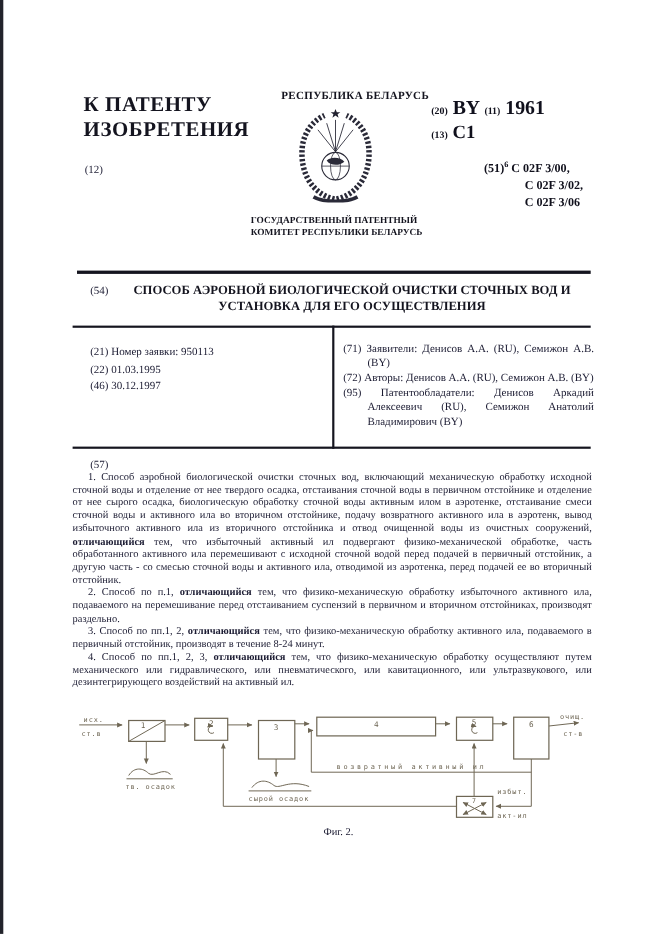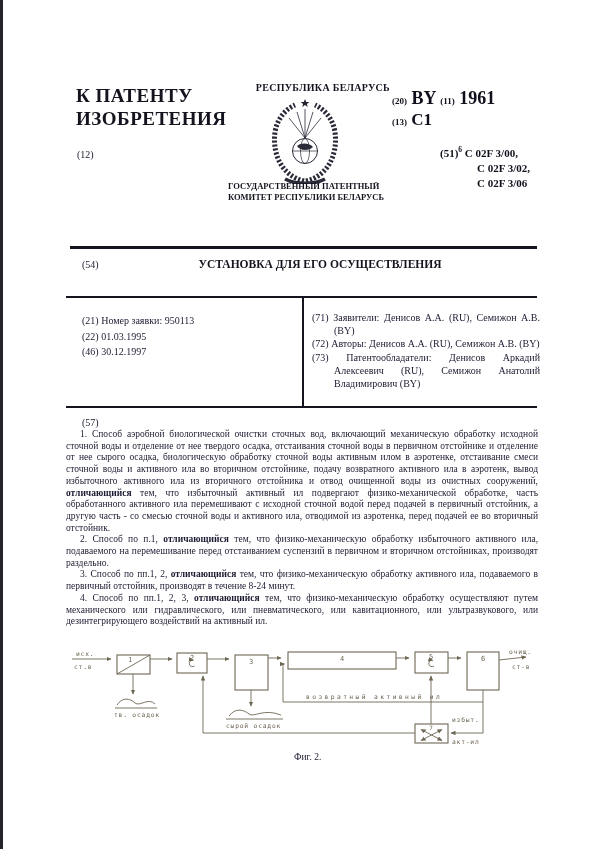--- a/index.html
+++ b/index.html
@@ -7,21 +7,21 @@
     width:603px;height:849px;background:#ffffff;position:relative;
     font-family:"Liberation Serif","DejaVu Serif",serif;color:#1b1b32;
     overflow:hidden;
   }
   .scan-edge{position:absolute;left:0;top:0;width:3px;height:849px;background:#22232b;}
   
   .doc-type{position:absolute;left:76px;top:84px;font-weight:bold;font-size:19px;line-height:23px;letter-spacing:.5px;color:#14141f;}
   .code12{position:absolute;left:77px;top:149px;font-size:10px;}
   .country{position:absolute;left:235px;top:82px;width:155px;text-align:right;font-weight:bold;font-size:10px;letter-spacing:.3px;color:#14141f;}
   .emblem{position:absolute;left:267px;top:96px;width:76px;height:88px;}
-  .office{position:absolute;left:228px;top:181px;width:168px;font-weight:bold;font-size:8.5px;line-height:10.5px;color:#14141f;}
+  .office{position:absolute;left:228px;top:195px;width:168px;font-weight:bold;font-size:8.5px;line-height:10.5px;color:#14141f;}
   .publine{position:absolute;left:392px;top:88px;font-size:18px;font-weight:bold;color:#10101c;white-space:nowrap;}
   .publine .sm, .kindline .sm{font-weight:bold;font-size:9px;}
   .kindline{position:absolute;left:392px;top:110px;font-size:17px;font-weight:bold;color:#10101c;text-align:right;}
   .ipc{position:absolute;left:392px;top:142px;font-size:11px;font-weight:bold;line-height:15px;color:#10101c;margin-left:48px;}
   .ipc .sup{font-size:7.5px;vertical-align:super;}
   .ipc .cls{padding-left:37px;}
   
   .rule{position:absolute;background:#15151f;}
   
   .code54{position:absolute;left:82px;top:259px;font-size:10px;}
@@ -89,32 +89,33 @@
   <div class="cls">C 02F 3/06</div>
 </div>
 
 <div class="rule" style="left:70px;top:246px;width:467px;height:2.5px;"></div>
 <div class="rule" style="left:66px;top:296px;width:471px;height:2px;"></div>
 <div class="rule" style="left:302px;top:296px;width:1.5px;height:112px;"></div>
 <div class="rule" style="left:66px;top:406px;width:471px;height:2px;"></div>
 
 <div class="code54">(54)</div>
 <div class="title">
+  <div>СПОСОБ АЭРОБНОЙ БИОЛОГИЧЕСКОЙ ОЧИСТКИ СТОЧНЫХ ВОД И</div>
   <div>УСТАНОВКА ДЛЯ ЕГО ОСУЩЕСТВЛЕНИЯ</div>
 </div>
 
 <div class="biblio-left">
   <div>(21) Номер заявки: 950113</div>
   <div>(22) 01.03.1995</div>
   <div>(46) 30.12.1997</div>
 </div>
 <div class="biblio-right">
   <p>(71) Заявители: Денисов А.А. (RU), Семижон А.В. (BY)</p>
   <p>(72) Авторы: Денисов А.А. (RU), Семижон А.В. (BY)</p>
-  <p>(73) Патентообладатели: Денисов Аркадий Алексеевич (RU), Семижон Анатолий Владимирович (BY)</p>
+  <p>(95) Патентообладатели: Денисов Аркадий Алексеевич (RU), Семижон Анатолий Владимирович (BY)</p>
 </div>
 
 <div class="code57">(57)</div>
 <div class="claims">
   <p><span>1. Способ аэробной биологической очистки сточных вод, включающий механическую обработку исходной сточной воды и отделение от нее твердого осадка, отстаивания сточной воды в первичном отстойнике и отделение от нее сырого осадка, биологическую обработку сточной воды активным илом в аэротенке, отстаивание смеси сточной воды и активного ила во вторичном отстойнике, подачу возвратного активного ила в аэротенк, вывод избыточного активного ила из вторичного отстойника и отвод очищенной воды из очистных сооружений, </span><b>отличающийся</b><span> тем, что избыточный активный ил подвергают физико-механической обработке, часть обработанного активного ила перемешивают с исходной сточной водой перед подачей в первичный отстойник, а другую часть - со смесью сточной воды и активного ила, отводимой из аэротенка, перед подачей ее во вторичный отстойник.</span></p>
   <p><span>2. Способ по п.1, </span><b>отличающийся</b><span> тем, что физико-механическую обработку избыточного активного ила, подаваемого на перемешивание перед отстаиванием суспензий в первичном и вторичном отстойниках, производят раздельно.</span></p>
   <p><span>3. Способ по пп.1, 2, </span><b>отличающийся</b><span> тем, что физико-механическую обработку активного ила, подаваемого в первичный отстойник, производят в течение 8-24 минут.</span></p>
   <p><span>4. Способ по пп.1, 2, 3, </span><b>отличающийся</b><span> тем, что физико-механическую обработку осуществляют путем механического или гидравлического, или пневматического, или кавитационного, или ультразвукового, или дезинтегрирующего воздействий на активный ил.</span></p>
 </div>
 

